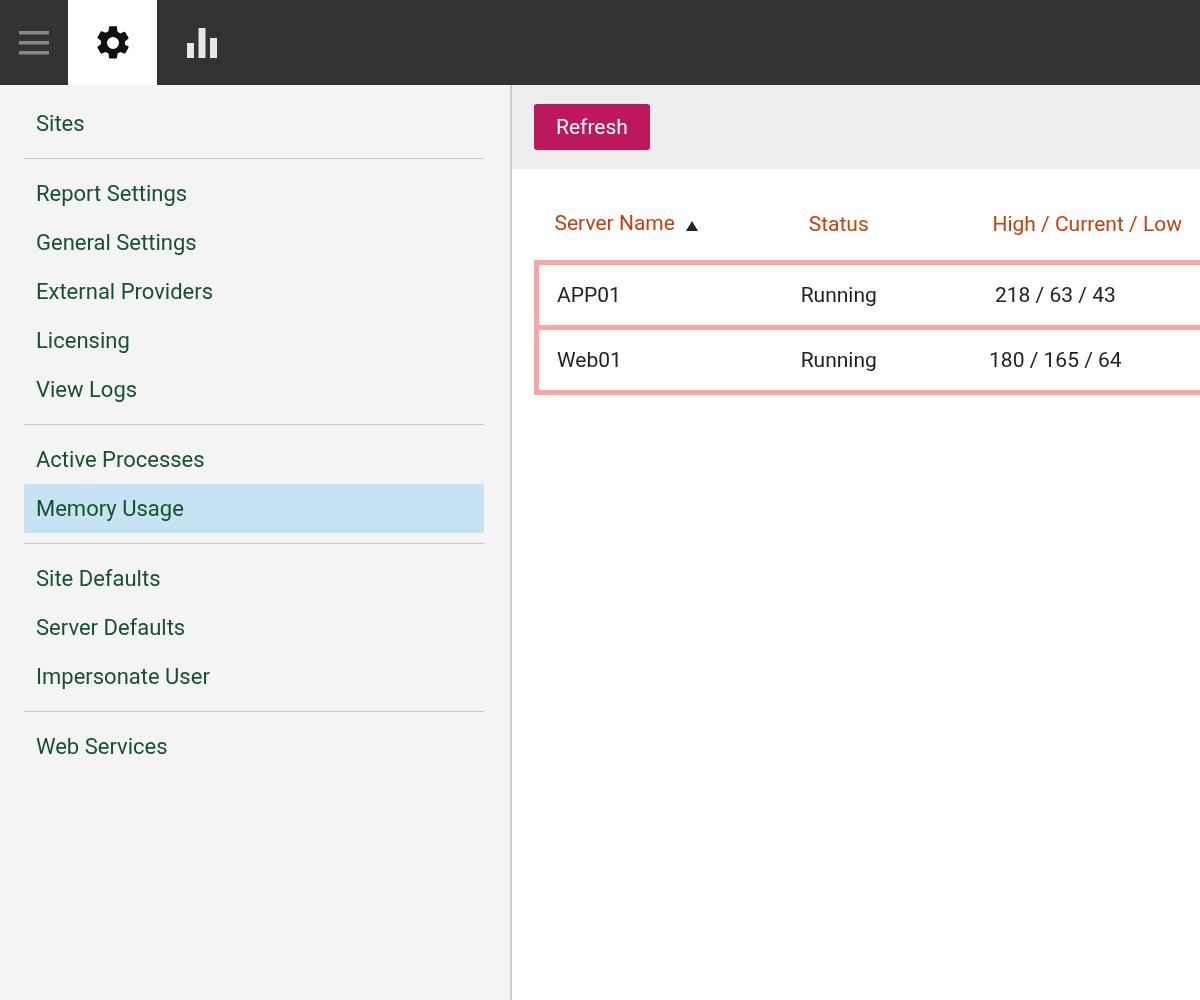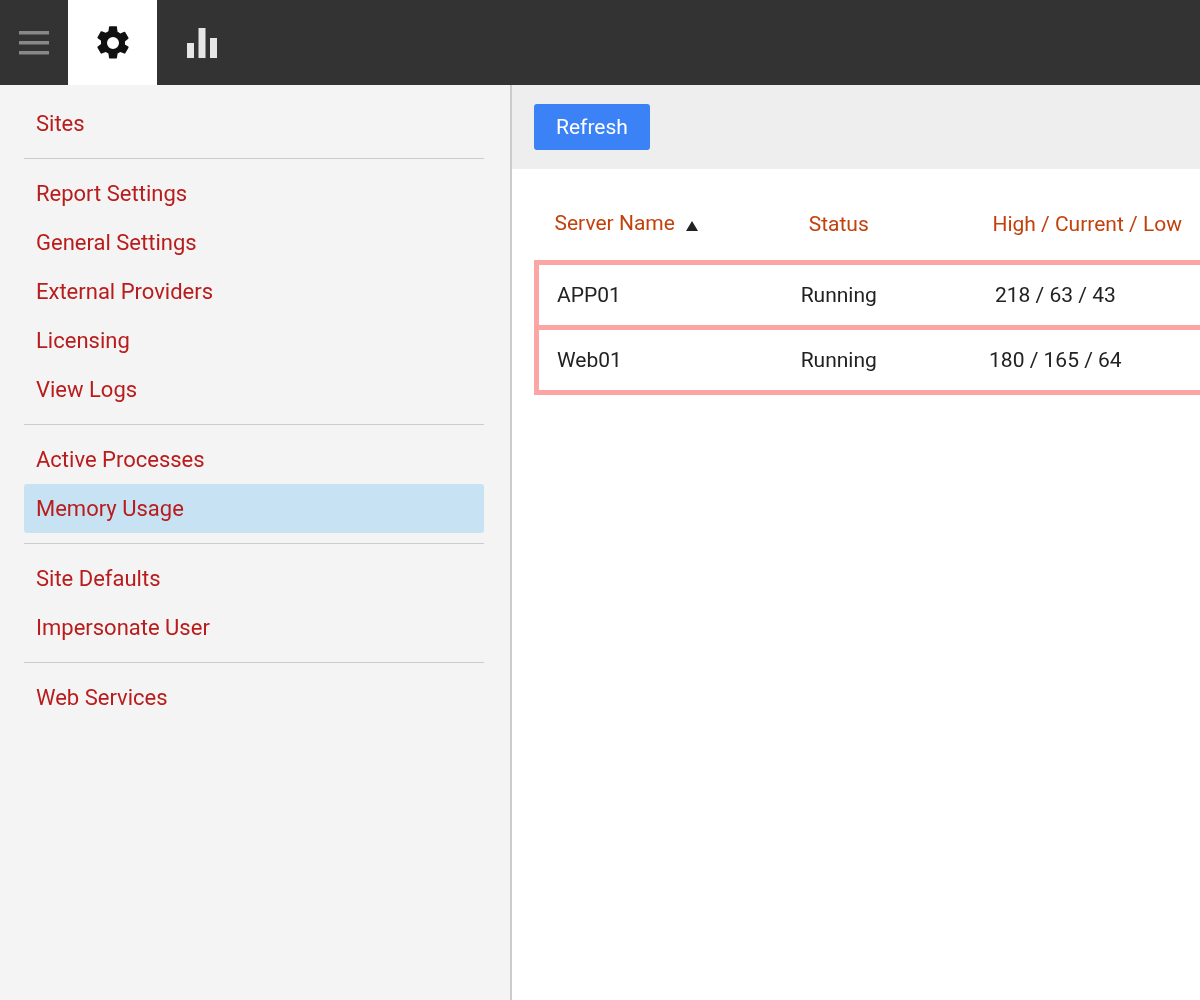--- a/index.html
+++ b/index.html
@@ -55,21 +55,21 @@
     .sidebar {
       width: 512px;
       background: #f4f4f4;
       border-right: 2px solid #cccccc;
       padding: 14px 26px 14px 24px;
       overflow-y: auto;
     }
     .sidebar-item {
       padding: 12px 12px;
       font-size: 22px;
-      color: #b91c1c;
+      color: #14532d;
       cursor: pointer;
       border-radius: 3px;
     }
     .sidebar-item.active {
       background: #c7e2f2;
     }
     .sidebar-sep {
       height: 1px;
       background: #cccccc;
       margin: 10px 0;
@@ -78,21 +78,21 @@
       flex: 1;
       background: #fff;
       display: flex;
       flex-direction: column;
     }
     .content-toolbar {
       background: #eeeeee;
       padding: 19px 22px;
     }
     .refresh-btn {
-      background: #3b82f6;
+      background: #be185d;
       color: #fff;
       border: none;
       padding: 11px 22px;
       font-size: 21px;
       cursor: pointer;
       border-radius: 3px;
       font-family: inherit;
     }
     .table-wrap {
       padding: 32px 0 0 22px;
@@ -180,20 +180,21 @@
     <div class="sidebar-item"><span>External Providers</span></div>
     <div class="sidebar-item"><span>Licensing</span></div>
     <div class="sidebar-item"><span>View Logs</span></div>
     <div class="sidebar-sep"></div>
 
     <div class="sidebar-item"><span>Active Processes</span></div>
     <div class="sidebar-item active"><span>Memory Usage</span></div>
     <div class="sidebar-sep"></div>
 
     <div class="sidebar-item"><span>Site Defaults</span></div>
+    <div class="sidebar-item"><span>Server Defaults</span></div>
     <div class="sidebar-item"><span>Impersonate User</span></div>
     <div class="sidebar-sep"></div>
 
     <div class="sidebar-item"><span>Web Services</span></div>
   </div>
 
   <div class="content">
     <div class="content-toolbar">
       <button class="refresh-btn">Refresh</button>
     </div>

